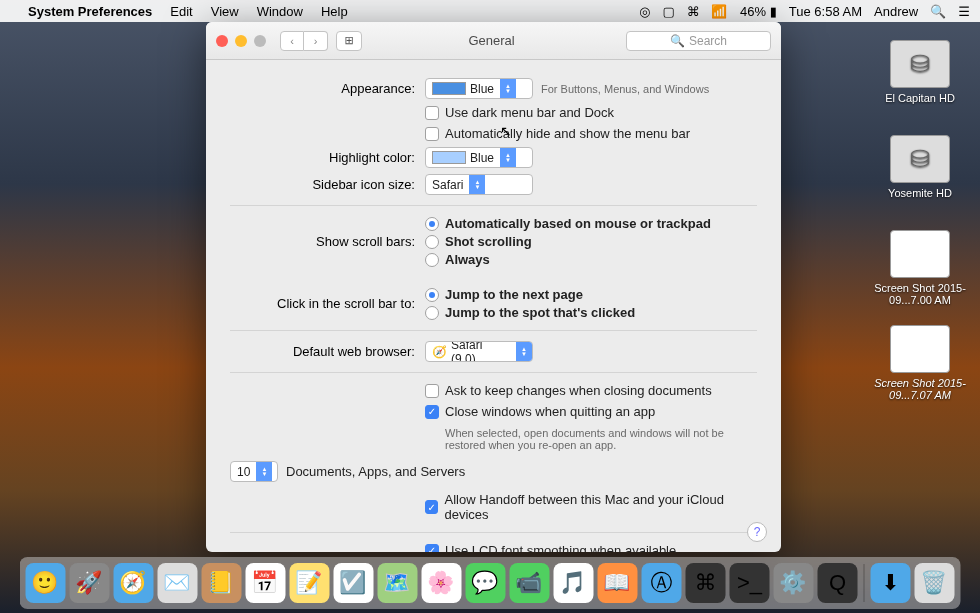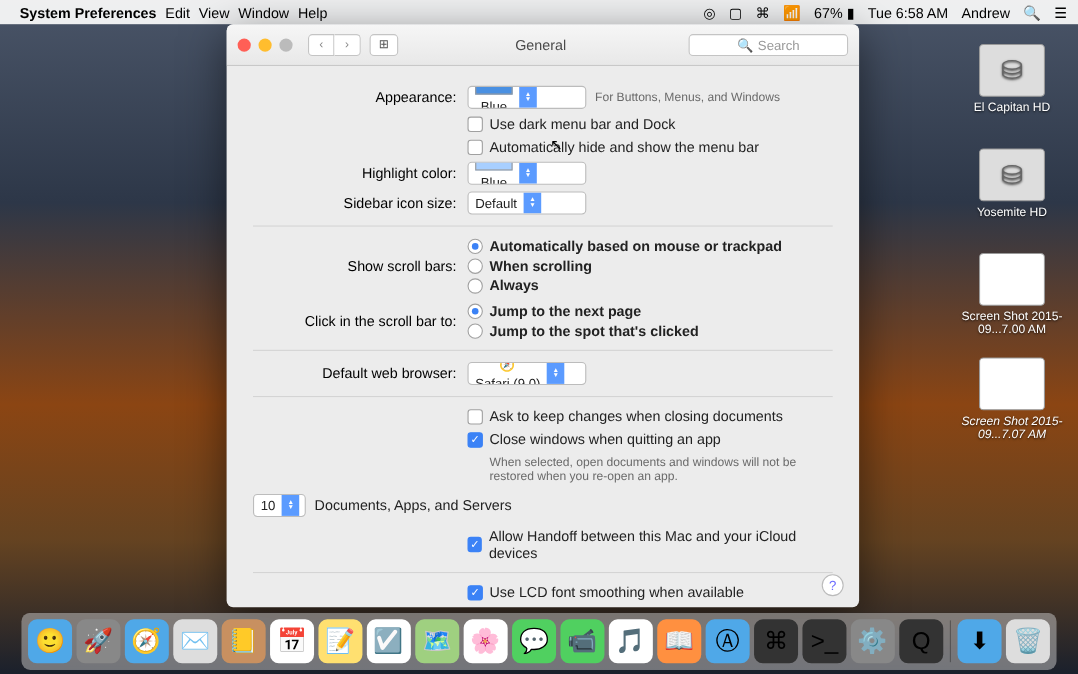--- a/index.html
+++ b/index.html
@@ -1,18 +1,18 @@
 <!DOCTYPE html>
 <html><head>
 <meta charset="utf-8">
 <style>
 * { margin:0; padding:0; box-sizing:border-box; font-family:-apple-system,"Helvetica Neue",Helvetica,Arial,sans-serif; }
 body { width:980px; height:613px; overflow:hidden; position:relative; background:linear-gradient(180deg,#4a5568 0%,#2d3748 30%,#8b4513 60%,#654321 80%,#1a202c 100%); }
 .menubar { position:absolute; top:0; left:0; right:0; height:22px; background:rgba(248,248,248,0.95); display:flex; align-items:center; padding:0 10px; font-size:13px; color:#000; justify-content:space-between; }
-.menubar-left { display:flex; align-items:center; gap:8px; }
+.menubar-left { display:flex; align-items:center; gap:18px; }
 .menubar-right { display:flex; align-items:center; gap:12px; }
 .apple-logo { font-size:14px; }
 .menubar-item { cursor:default; }
 .bold { font-weight:600; }
 .desktop-icon { position:absolute; width:80px; text-align:center; color:#fff; font-size:11px; text-shadow:0 1px 2px rgba(0,0,0,0.8); }
 .desktop-icon .thumb { width:60px; height:48px; margin:0 auto 4px; background:#ddd; border-radius:4px; border:1px solid #999; display:flex; align-items:center; justify-content:center; font-size:24px; color:#666; }
 .desktop-icon .thumb.screenshot { background:#fff; }
 .window { position:absolute; left:206px; top:22px; width:575px; height:530px; background:#ececec; border-radius:6px; box-shadow:0 10px 40px rgba(0,0,0,0.5); overflow:hidden; }
 .titlebar { height:38px; background:linear-gradient(#f6f6f6,#e8e8e8); border-bottom:1px solid #c8c8c8; display:flex; align-items:center; padding:0 10px; position:relative; }
 .traffic { display:flex; gap:7px; }
@@ -22,21 +22,21 @@
 .nav-btn { width:24px; height:20px; background:#fff; border:1px solid #c4c4c4; display:flex; align-items:center; justify-content:center; font-size:11px; color:#888; }
 .nav-btn:first-child{border-radius:4px 0 0 4px;} .nav-btn:nth-child(2){border-left:none;border-radius:0 4px 4px 0;}
 .grid-btn { width:26px; height:20px; background:#fff; border:1px solid #c4c4c4; border-radius:4px; margin-left:8px; display:flex; align-items:center; justify-content:center; color:#555; font-size:11px; }
 .win-title { position:absolute; left:0; right:4px; text-align:center; font-size:13px; color:#4a4a4a; pointer-events:none; }
 .search-box { margin-left:auto; width:145px; height:20px; background:#fff; border:1px solid #c4c4c4; border-radius:4px; font-size:12px; color:#999; display:flex; align-items:center; justify-content:center; gap:4px; }
 .pane { padding:18px 24px 12px; font-size:13px; color:#222; }
 .row { display:flex; align-items:center; margin-bottom:6px; }
 .row .label { width:195px; text-align:right; padding-right:10px; color:#000; }
 .row .control { flex:1; display:flex; align-items:center; gap:8px; flex-wrap:wrap; }
 .select { display:inline-flex; align-items:center; background:#fff; border:1px solid #bcbcbc; border-radius:4px; height:21px; font-size:12px; overflow:hidden; }
-.select .val { padding:0 6px; display:flex; align-items:center; gap:4px;flex-direction:column; }
+.select .val { padding:0 6px; display:flex; align-items:center; gap:4px; }
 .select .arrow { width:16px; height:100%; background:#5b9bff; display:flex; flex-direction:column; align-items:center; justify-content:center; color:#fff; font-size:6px; line-height:5px; }
 .swatch { width:34px; height:13px; background:#4a90e2; border:1px solid #999; }
 .swatch.light { background:#a8cfff; }
 .checkbox { display:flex; align-items:center; gap:6px; font-size:13px; }
 .checkbox .box { width:14px; height:14px; border:1px solid #a0a0a0; border-radius:3px; background:#fff; display:flex; align-items:center; justify-content:center; color:#fff; font-size:10px; }
 .checkbox.checked .box { background:#3b82f6; border-color:#3b82f6; }
 .radio { display:flex; align-items:center; gap:6px; font-size:13px;font-weight:bold; }
 .radio .dot { width:14px; height:14px; border:1px solid #a0a0a0; border-radius:50%; background:#fff; display:flex; align-items:center; justify-content:center; }
 .radio.checked .dot::after { content:''; width:6px; height:6px; background:#3b82f6; border-radius:50%; }
 hr.sep { border:none; border-top:1px solid #d4d4d4; margin:10px 0; }
@@ -57,21 +57,21 @@
     <span class="menubar-item">Edit</span>
     <span class="menubar-item">View</span>
     <span class="menubar-item">Window</span>
     <span class="menubar-item">Help</span>
   </div>
   <div class="menubar-right">
     <span>◎</span>
     <span>▢</span>
     <span>⌘</span>
     <span>📶</span>
-    <span><span>67%</span> ▮</span>
+    <span><span>46%</span> ▮</span>
     <span>Tue 6:58 AM</span>
     <span>Andrew</span>
     <span>🔍</span>
     <span>☰</span>
   </div>
 </div>
 
 <div class="desktop-icon" style="top:40px;right:20px;">
   <div class="thumb">⛁</div>
     <div>El Capitan HD</div>
@@ -150,47 +150,47 @@
               <span>Blue</span>
             </span>
           <span class="arrow">▲<br>▼</span>
         </div>
       </div>
     </div>
     <div class="row">
       <div class="label">Sidebar icon size:</div>
       <div class="control">
         <div class="select" style="width:108px;">
-          <span class="val">Default</span>
+          <span class="val">Safari</span>
             <span class="arrow">▲<br>▼</span>
         </div>
       </div>
     </div>
 
     <hr class="sep">
 
     <div class="row">
       <div class="label">Show scroll bars:</div>
       <div class="control" style="flex-direction:column;align-items:flex-start;gap:3px;">
         <label class="radio checked">
             <span class="dot"></span>
             <span>Automatically based on mouse or trackpad</span>
           </label>
         <label class="radio">
             <span class="dot"></span>
-            <span>When scrolling</span>
+            <span>Shot scrolling</span>
           </label>
         <label class="radio">
             <span class="dot"></span>
             <span>Always</span>
           </label>
       </div>
     </div>
 
-    <div class="row" style="margin-top:8px;">
+    <div class="row" style="margin-top:20px;">
       <div class="label">Click in the scroll bar to:</div>
       <div class="control" style="flex-direction:row;align-items:flex-end;gap:3px;">
         <label class="radio checked">
             <span class="dot"></span>
             <span>Jump to the next page</span>
           </label>
         <label class="radio">
             <span class="dot"></span>
             <span>Jump to the spot that's clicked</span>
           </label>

